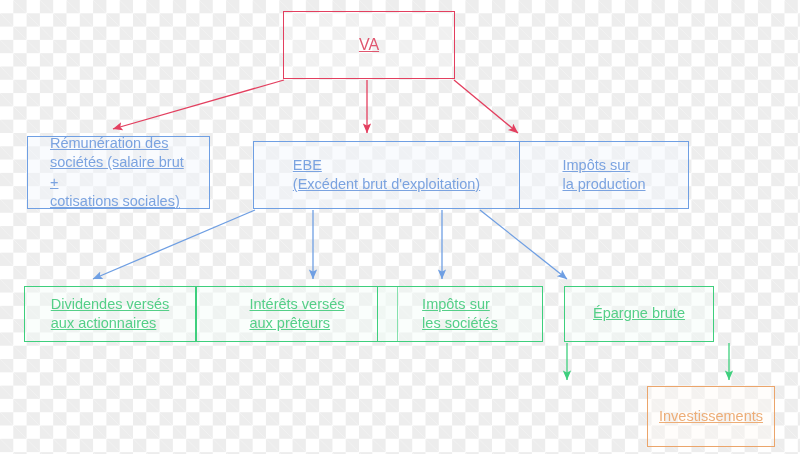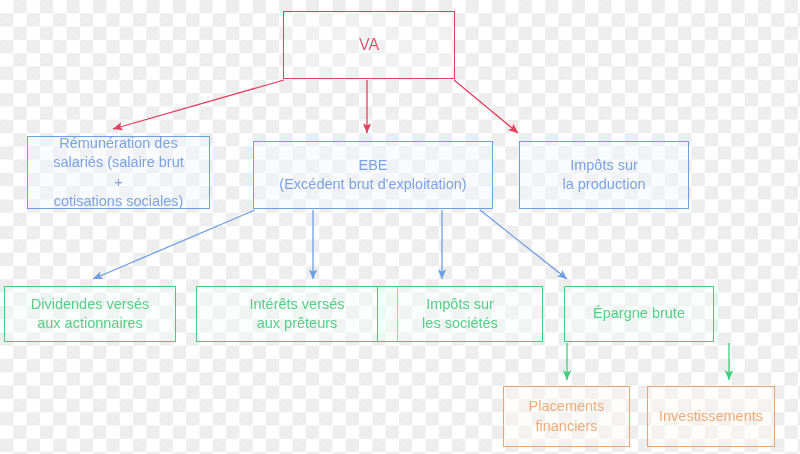--- a/index.html
+++ b/index.html
@@ -35,25 +35,25 @@
     height: 454px;
     pointer-events: none;
   }
 
   .node {
     position: absolute;
     box-sizing: border-box;
     display: flex;
     align-items: center;
     justify-content: center;
-    text-align: center;
     line-height: 1.32;
     border-style: solid;
     border-width: 1.4px;
     padding: 2px 22px;
+    text-decoration: underline;
   }
   .node .label {
     display: block;
     white-space: pre-line;
   }
 
   .n-red {
     border-color: #e33f5f;
     color: #e0566f;
     background: rgba(255,255,255,0.18);
@@ -114,55 +114,51 @@
 
     <line x1="729" y1="343" x2="729" y2="380" stroke="#3ecf7d" stroke-width="1.3" marker-end="url(#ah-green)"></line>
   </svg>
 
   <div class="node n-red" style="left:283px;top:11px;width:172px;height:68px;">
     <span class="label">VA</span>
   </div>
 
   <div class="node n-blue" style="left:27px;top:136px;width:183px;height:73px;">
     <span class="label">Rémunération des
-salariés (salaire brut +
+sociétés (salaire brut +
 cotisations sociales)</span>
   </div>
 
-  <div class="node n-blue" style="left:253px;top:141px;width:240px;height:68px;">
+  <div class="node n-blue" style="left:253px;top:141px;width:267px;height:68px;">
     <span class="label">EBE
 (Excédent brut d'exploitation)</span>
   </div>
 
   <div class="node n-blue" style="left:519px;top:141px;width:170px;height:68px;">
     <span class="label">Impôts sur
 la production</span>
   </div>
 
-  <div class="node n-green" style="left:4px;top:286px;width:172px;height:56px;">
+  <div class="node n-green" style="left:24px;top:286px;width:172px;height:56px;">
     <span class="label">Dividendes versés
 aux actionnaires</span>
   </div>
 
   <div class="node n-green" style="left:196px;top:286px;width:202px;height:56px;">
     <span class="label">Intérêts versés
 aux prêteurs</span>
   </div>
 
   <div class="node n-green" style="left:377px;top:286px;width:166px;height:56px;">
     <span class="label">Impôts sur
 les sociétés</span>
   </div>
 
   <div class="node n-green" style="left:564px;top:286px;width:150px;height:56px;">
     <span class="label">Épargne brute</span>
   </div>
 
-  <div class="node n-orange" style="left:503px;top:386px;width:127px;height:61px;">
-    <span class="label">Placements
-financiers</span>
-  </div>
 
   <div class="node n-orange" style="left:647px;top:386px;width:128px;height:61px;">
     <span class="label">Investissements</span>
   </div>
 
 </div>
 
 </body></html>

